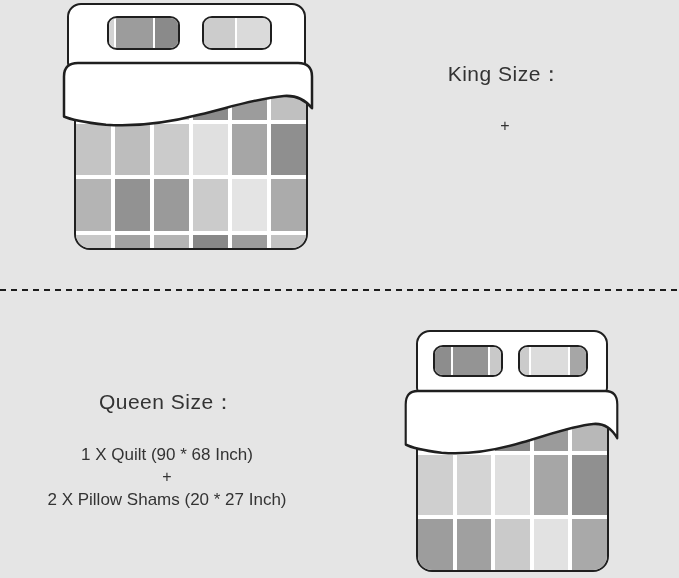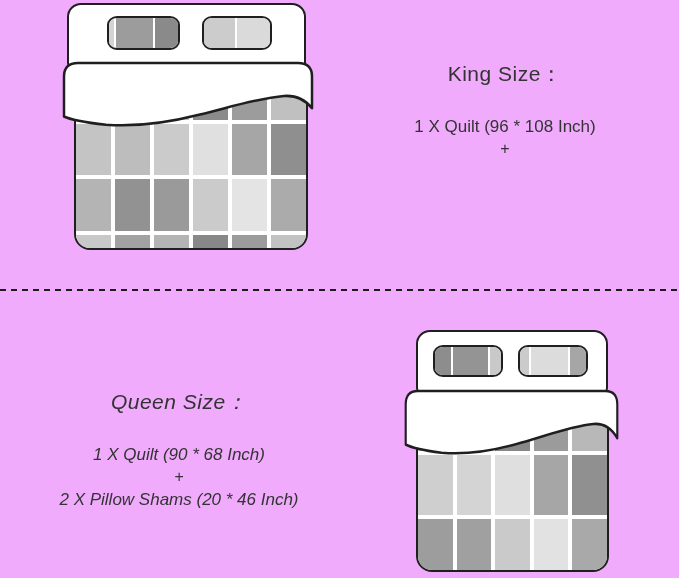--- a/index.html
+++ b/index.html
@@ -1,19 +1,19 @@
 <!DOCTYPE html>
 <html><head>
 <meta charset="utf-8">
 <style>
   html,body{margin:0;padding:0;background:#ffffff;}
   #canvas{
     position:relative;
     width:679px;height:578px;
-    background:#f0abfc;
+    background:#e5e5e5;
     font-family:"Liberation Sans",sans-serif;
     overflow:hidden;
   }
   
   .bed{position:absolute;}
   .bed.king{left:62px;top:3px;width:252px;height:248px;}
   .bed.queen{left:402px;top:328px;width:219px;height:246px;}
 
   .headboard{
     position:absolute;background:#ffffff;
@@ -48,21 +48,21 @@
   .king .sheet{left:0;top:58px;width:252px;height:74px;}
   .queen .sheet{left:2px;top:61px;width:215px;height:74px;}
   .sheet path{fill:#ffffff;stroke:#1f1f1f;stroke-width:2.5;stroke-linejoin:round;}
 
   
   .textblock{
     position:absolute;width:310px;text-align:center;
     color:#333333;
   }
   .king-text{left:350px;top:60px;}
-  .queen-text{left:24px;top:388px;font-style:italic;}
+  .queen-text{left:12px;top:388px;}
   .size-title{font-size:21px;letter-spacing:0.5px;margin:0 0 27px 0;}
   .size-line{font-size:17px;line-height:23px;margin:0;}
   .size-plus{font-size:16px;line-height:22px;margin:0;}
 
   
   .divider{
     position:absolute;left:0;top:289px;width:679px;height:2px;
     background:repeating-linear-gradient(90deg,#1c1c1c 0px,#1c1c1c 6px,transparent 6px,transparent 11px);
   }
 </style>
@@ -113,31 +113,30 @@
                C 246 41 238 33 222 34
                C 196 36 168 45 138 52
                C 106 60 72 64 44 62
                C 26 60 10 58 2 54
                L 2 15 Q 2 2 16 2 Z"></path>
     </svg>
   </div>
 
   <div class="textblock king-text">
     <p class="size-title">King Size：</p>
-    <p class="size-line">1 X Quilt (96 * 108 Inch)</p>
     <p class="size-plus">+</p>
   </div>
 
   <div class="divider"></div>
 
   <div class="textblock queen-text">
     <p class="size-title">Queen Size：</p>
     <p class="size-line">1 X Quilt (90 * 68 Inch)</p>
     <p class="size-plus">+</p>
-    <p class="size-line">2 X Pillow Shams (20 * 46 Inch)</p>
+    <p class="size-line">2 X Pillow Shams (20 * 27 Inch)</p>
   </div>
 
   <div class="bed queen">
     <div class="headboard"></div>
     <div class="pillow p-left">
         <div class="pseg" style="flex-grow: 26; background: rgb(141, 141, 141);"></div>
         <div class="pseg" style="flex-grow: 56; background: rgb(148, 148, 148);"></div>
         <div class="pseg" style="flex-grow: 18; background: rgb(201, 201, 201);"></div>
       </div>
     <div class="pillow p-right">

